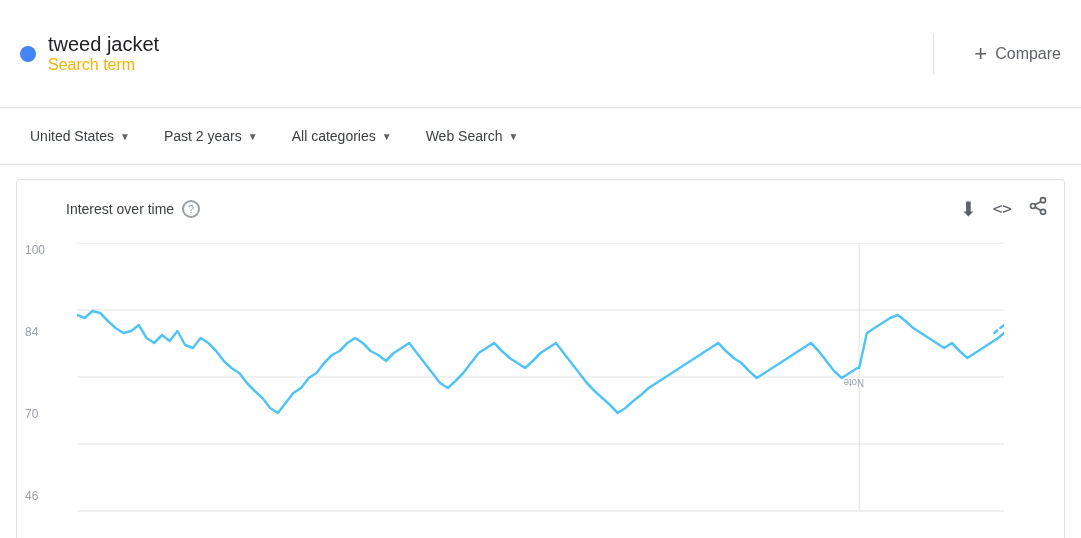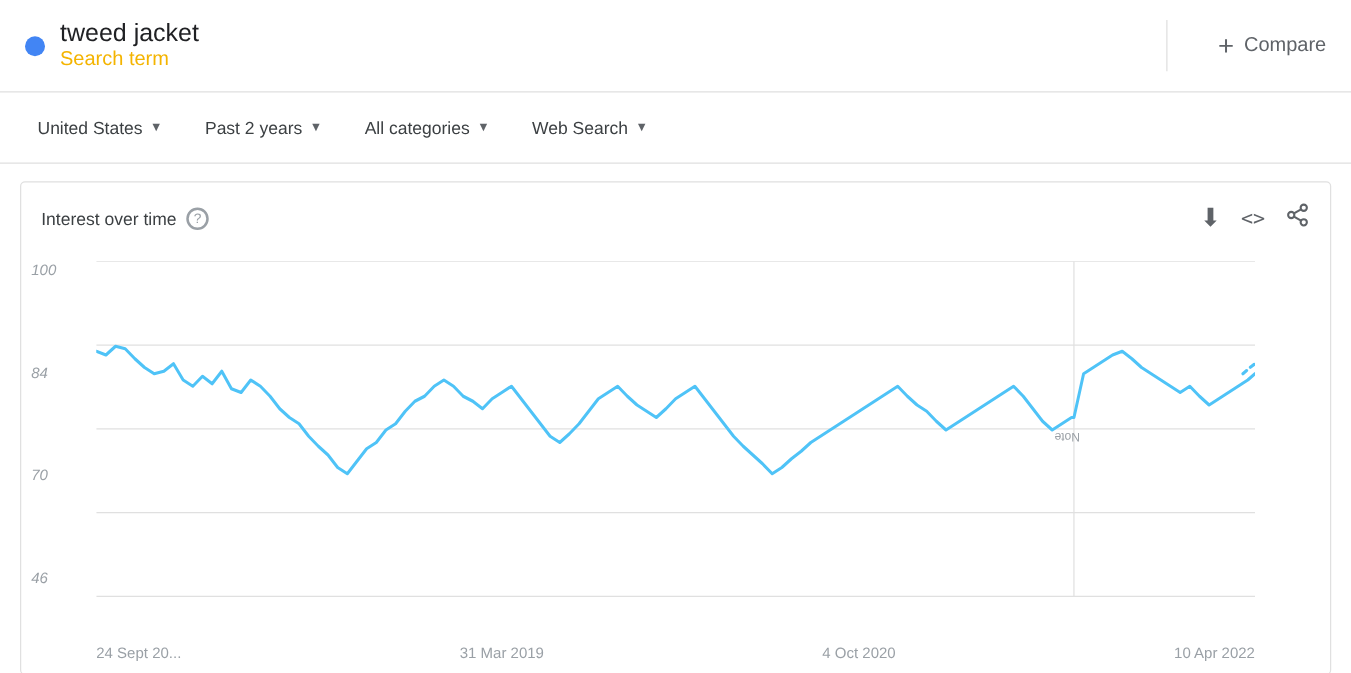--- a/index.html
+++ b/index.html
@@ -4,21 +4,21 @@
   <style>
     * { margin: 0; padding: 0; box-sizing: border-box; }
     body { font-family: Arial, sans-serif; background: #fff; color: #333; width: 1081px; }
 
     
     .header {
       display: flex;
       align-items: center;
       border-bottom: 1px solid #e0e0e0;
       padding: 12px 20px;
-      height: 74px;
+      height: 108px;
     }
     .search-term-block {
       display: flex;
       align-items: center;
       gap: 12px;
       flex: 1;
       border-right: 1px solid #e0e0e0;
       padding-right: 40px;
     }
     .dot {
@@ -90,20 +90,21 @@
       padding: 0 16px 12px 16px;
     }
     .chart-title-block {
       display: flex;
       align-items: center;
       gap: 8px;
     }
     .chart-title {
       font-size: 14px;
       color: #3c4043;
+      margin-left: 33px;
     }
     .help-icon {
       width: 18px; height: 18px;
       border-radius: 50%;
       border: 2px solid #9aa0a6;
       color: #9aa0a6;
       font-size: 11px;
       display: flex; align-items: center; justify-content: center;
       cursor: pointer;
     }
@@ -127,21 +128,20 @@
     .y-labels {
       position: absolute;
       left: 8px;
       top: 10px;
       height: 260px;
       display: flex;
       flex-direction: column;
       justify-content: space-between;
       font-size: 12px;
       color: #9aa0a6;
-      font-style: italic;
     }
     .x-labels {
       position: absolute;
       bottom: 10px;
       left: 60px;
       right: 60px;
       display: flex;
       justify-content: space-between;
       font-size: 12px;
       color: #9aa0a6;

